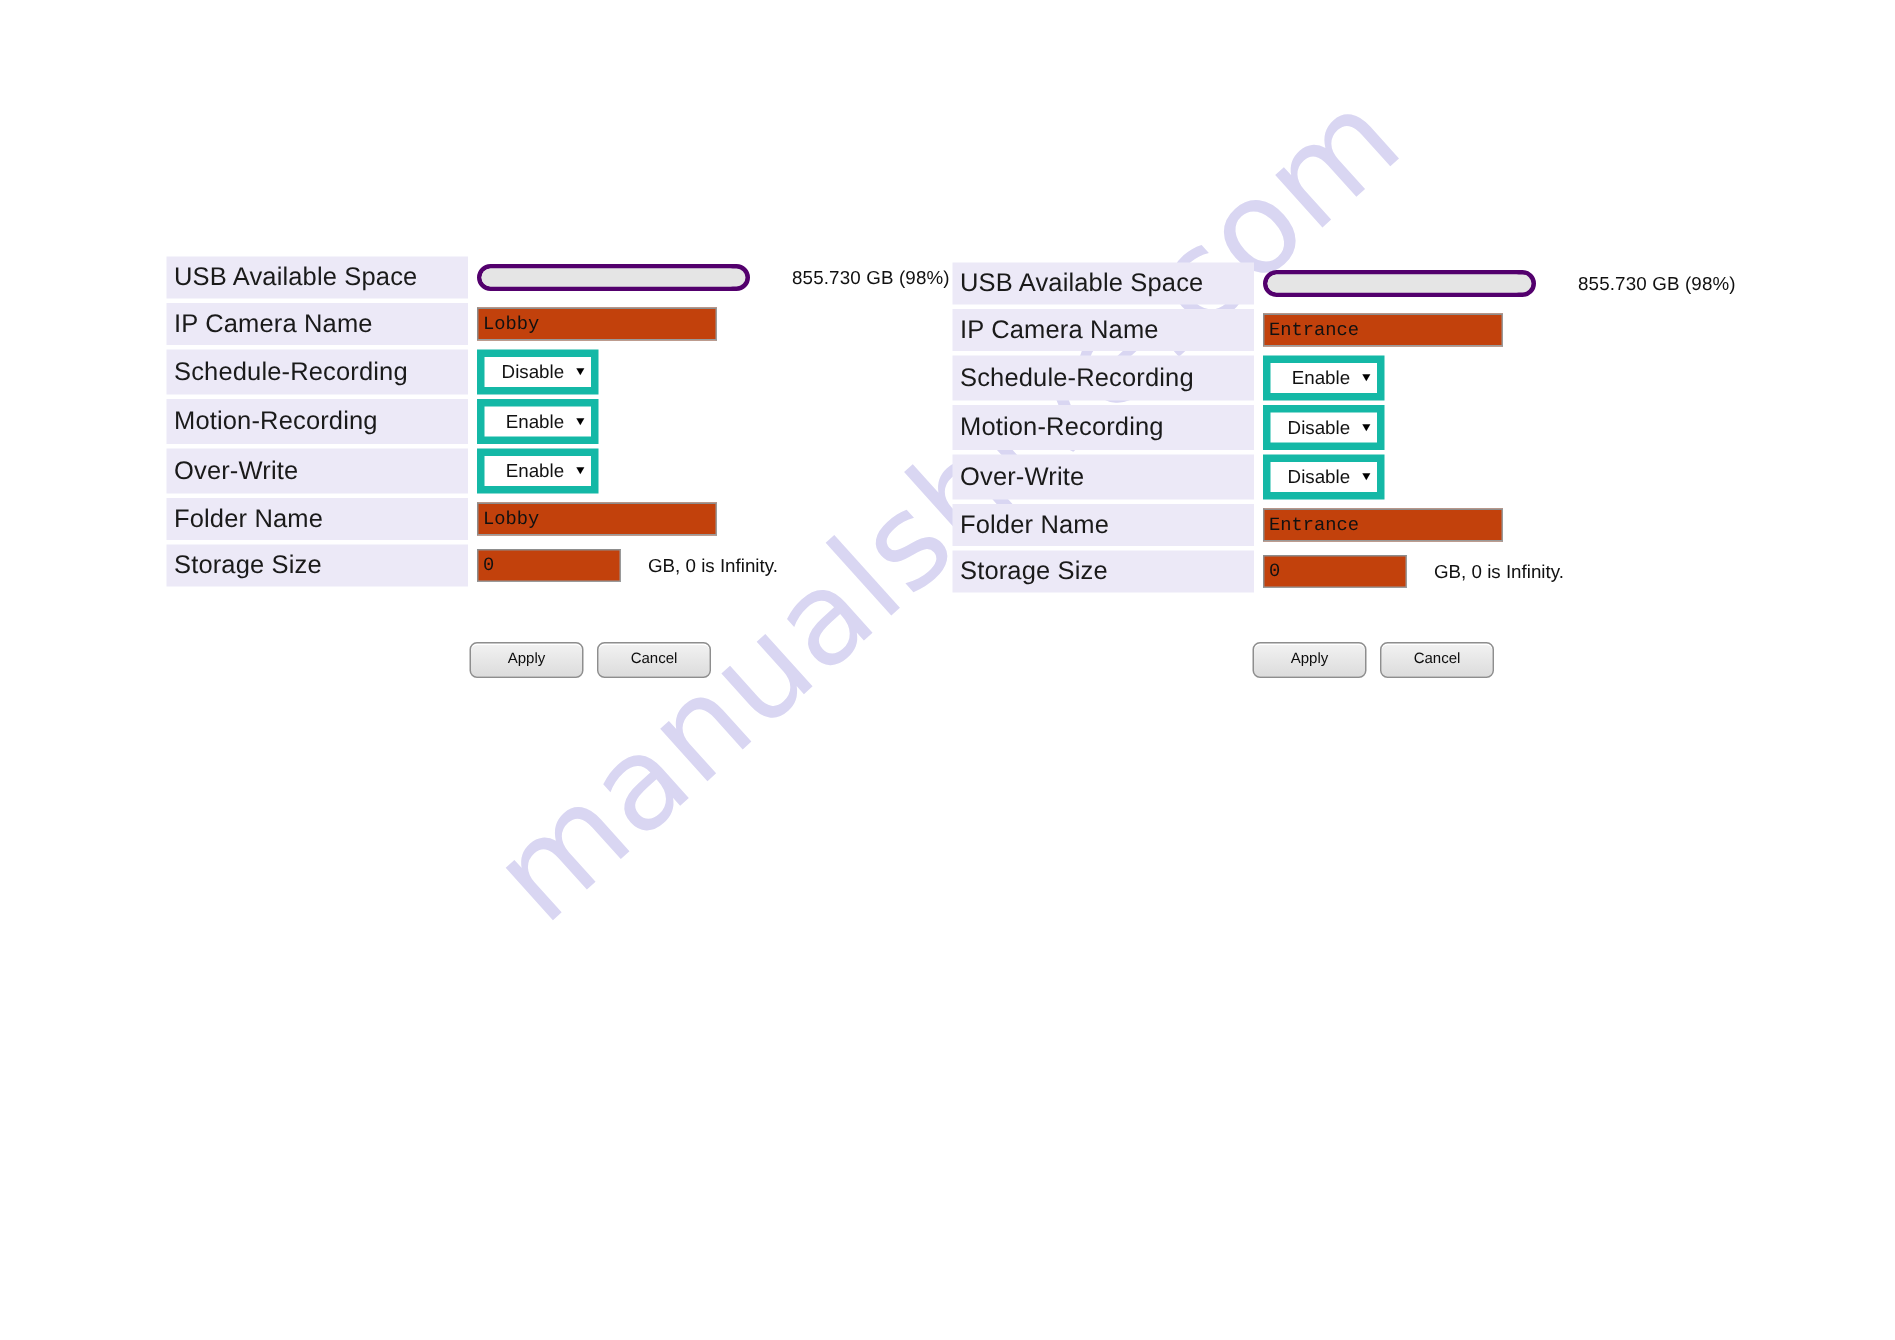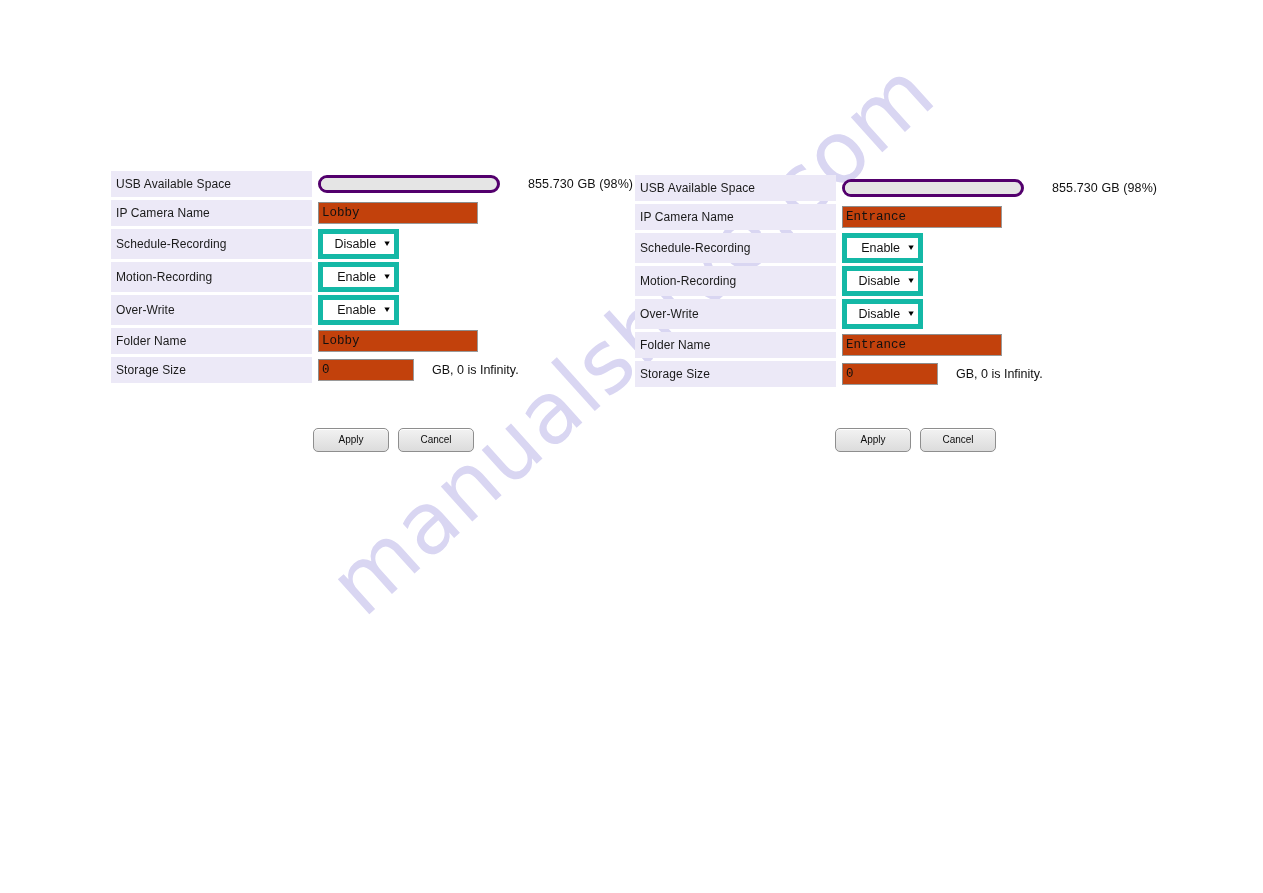--- a/index.html
+++ b/index.html
@@ -58,21 +58,21 @@
   }
   .settings-table tr { height: 26px; }
 
   .label-cell {
     background: #ece9f7;
     width: 196px;
     min-width: 196px;
     padding: 4px 0 4px 5px;
     vertical-align: middle;
     white-space: nowrap;
-    font-size: 12px;
+    font-size: 17px;
     color: #1a1a1a;
     letter-spacing: 0.1px;
   }
   .value-cell {
     padding: 0 0 0 6px;
     vertical-align: middle;
     white-space: nowrap;
     background: transparent;
   }
 

